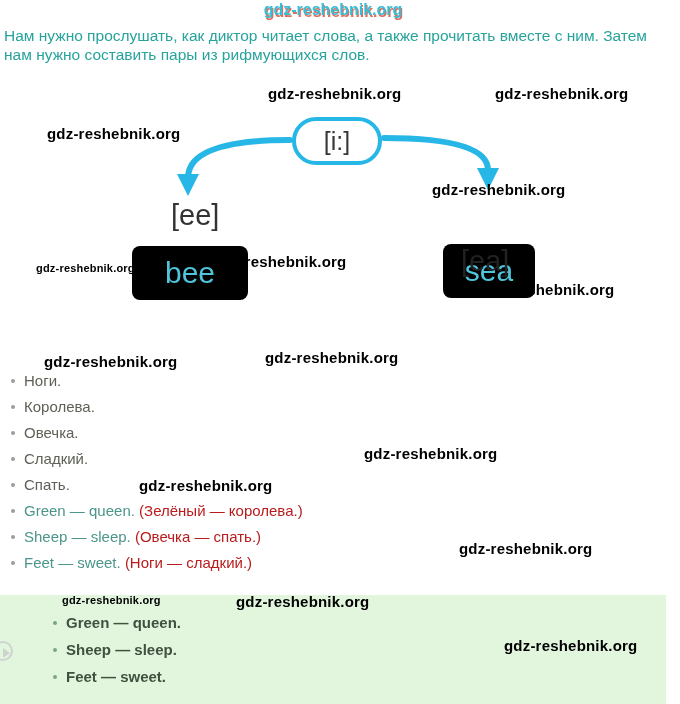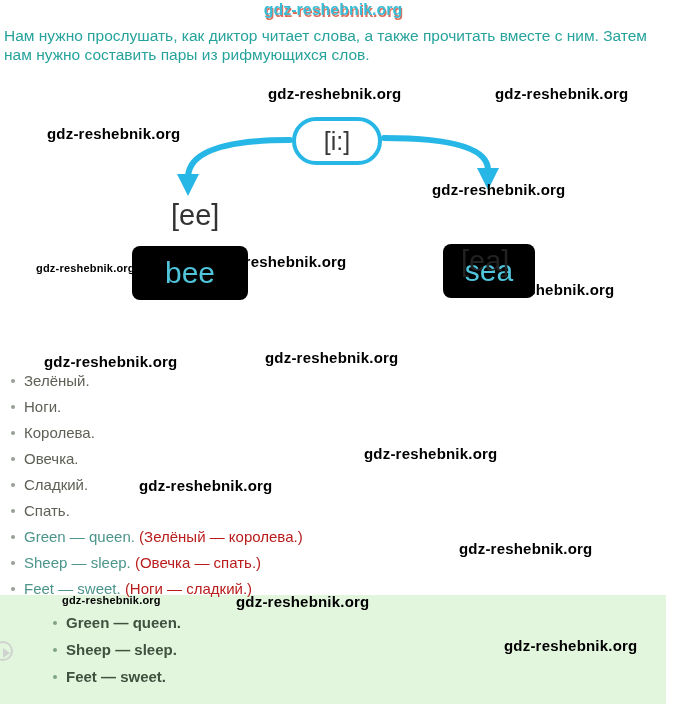--- a/index.html
+++ b/index.html
@@ -116,21 +116,20 @@
   <div class="spell-label label-ea">[ea]</div>
 
   <div class="word-card card-bee">
     <span>bee</span>
   </div>
   <div class="word-card card-sea">
     <span>sea</span>
   </div>
 
   <ul class="list">
-    <li><span>Зелёный.</span></li>
     <li><span>Ноги.</span></li>
     <li><span>Королева.</span></li>
     <li><span>Овечка.</span></li>
     <li><span>Сладкий.</span></li>
     <li><span>Спать.</span></li>
     <li><span class="en">Green — queen.</span> <span class="ru">(Зелёный — королева.)</span></li>
     <li><span class="en">Sheep — sleep.</span> <span class="ru">(Овечка — спать.)</span></li>
     <li><span class="en">Feet — sweet.</span> <span class="ru">(Ноги — сладкий.)</span></li>
   </ul>
 

